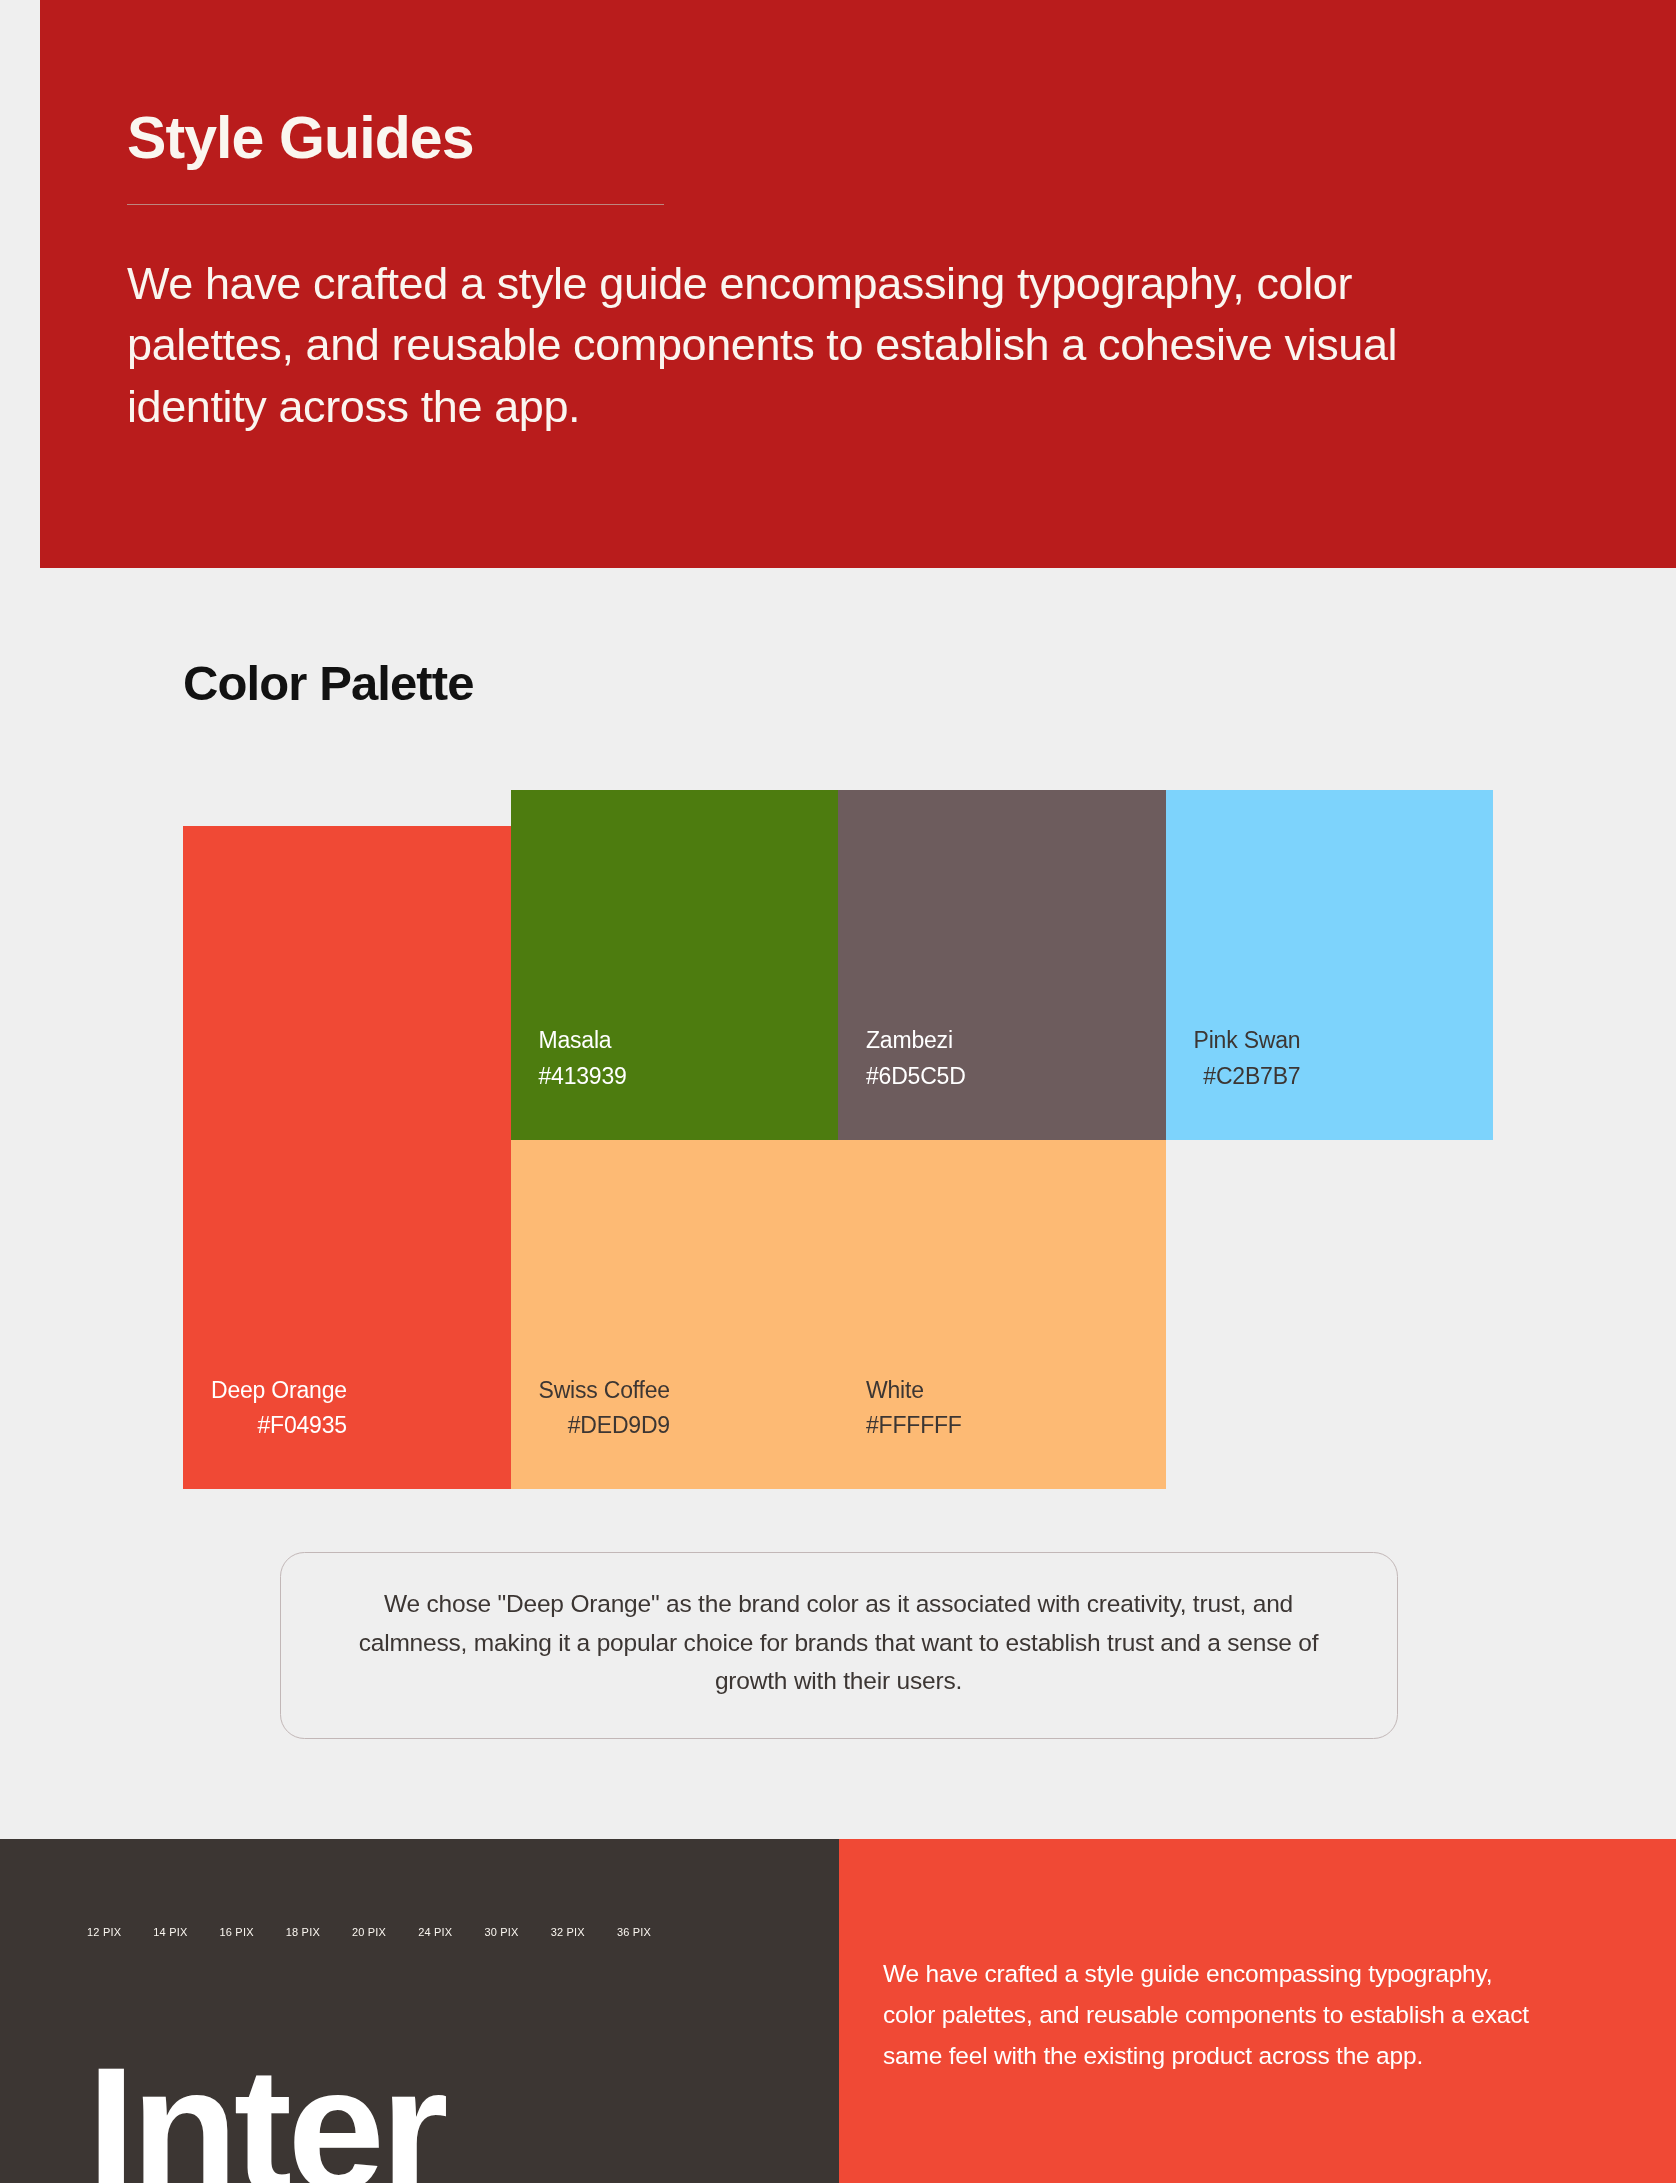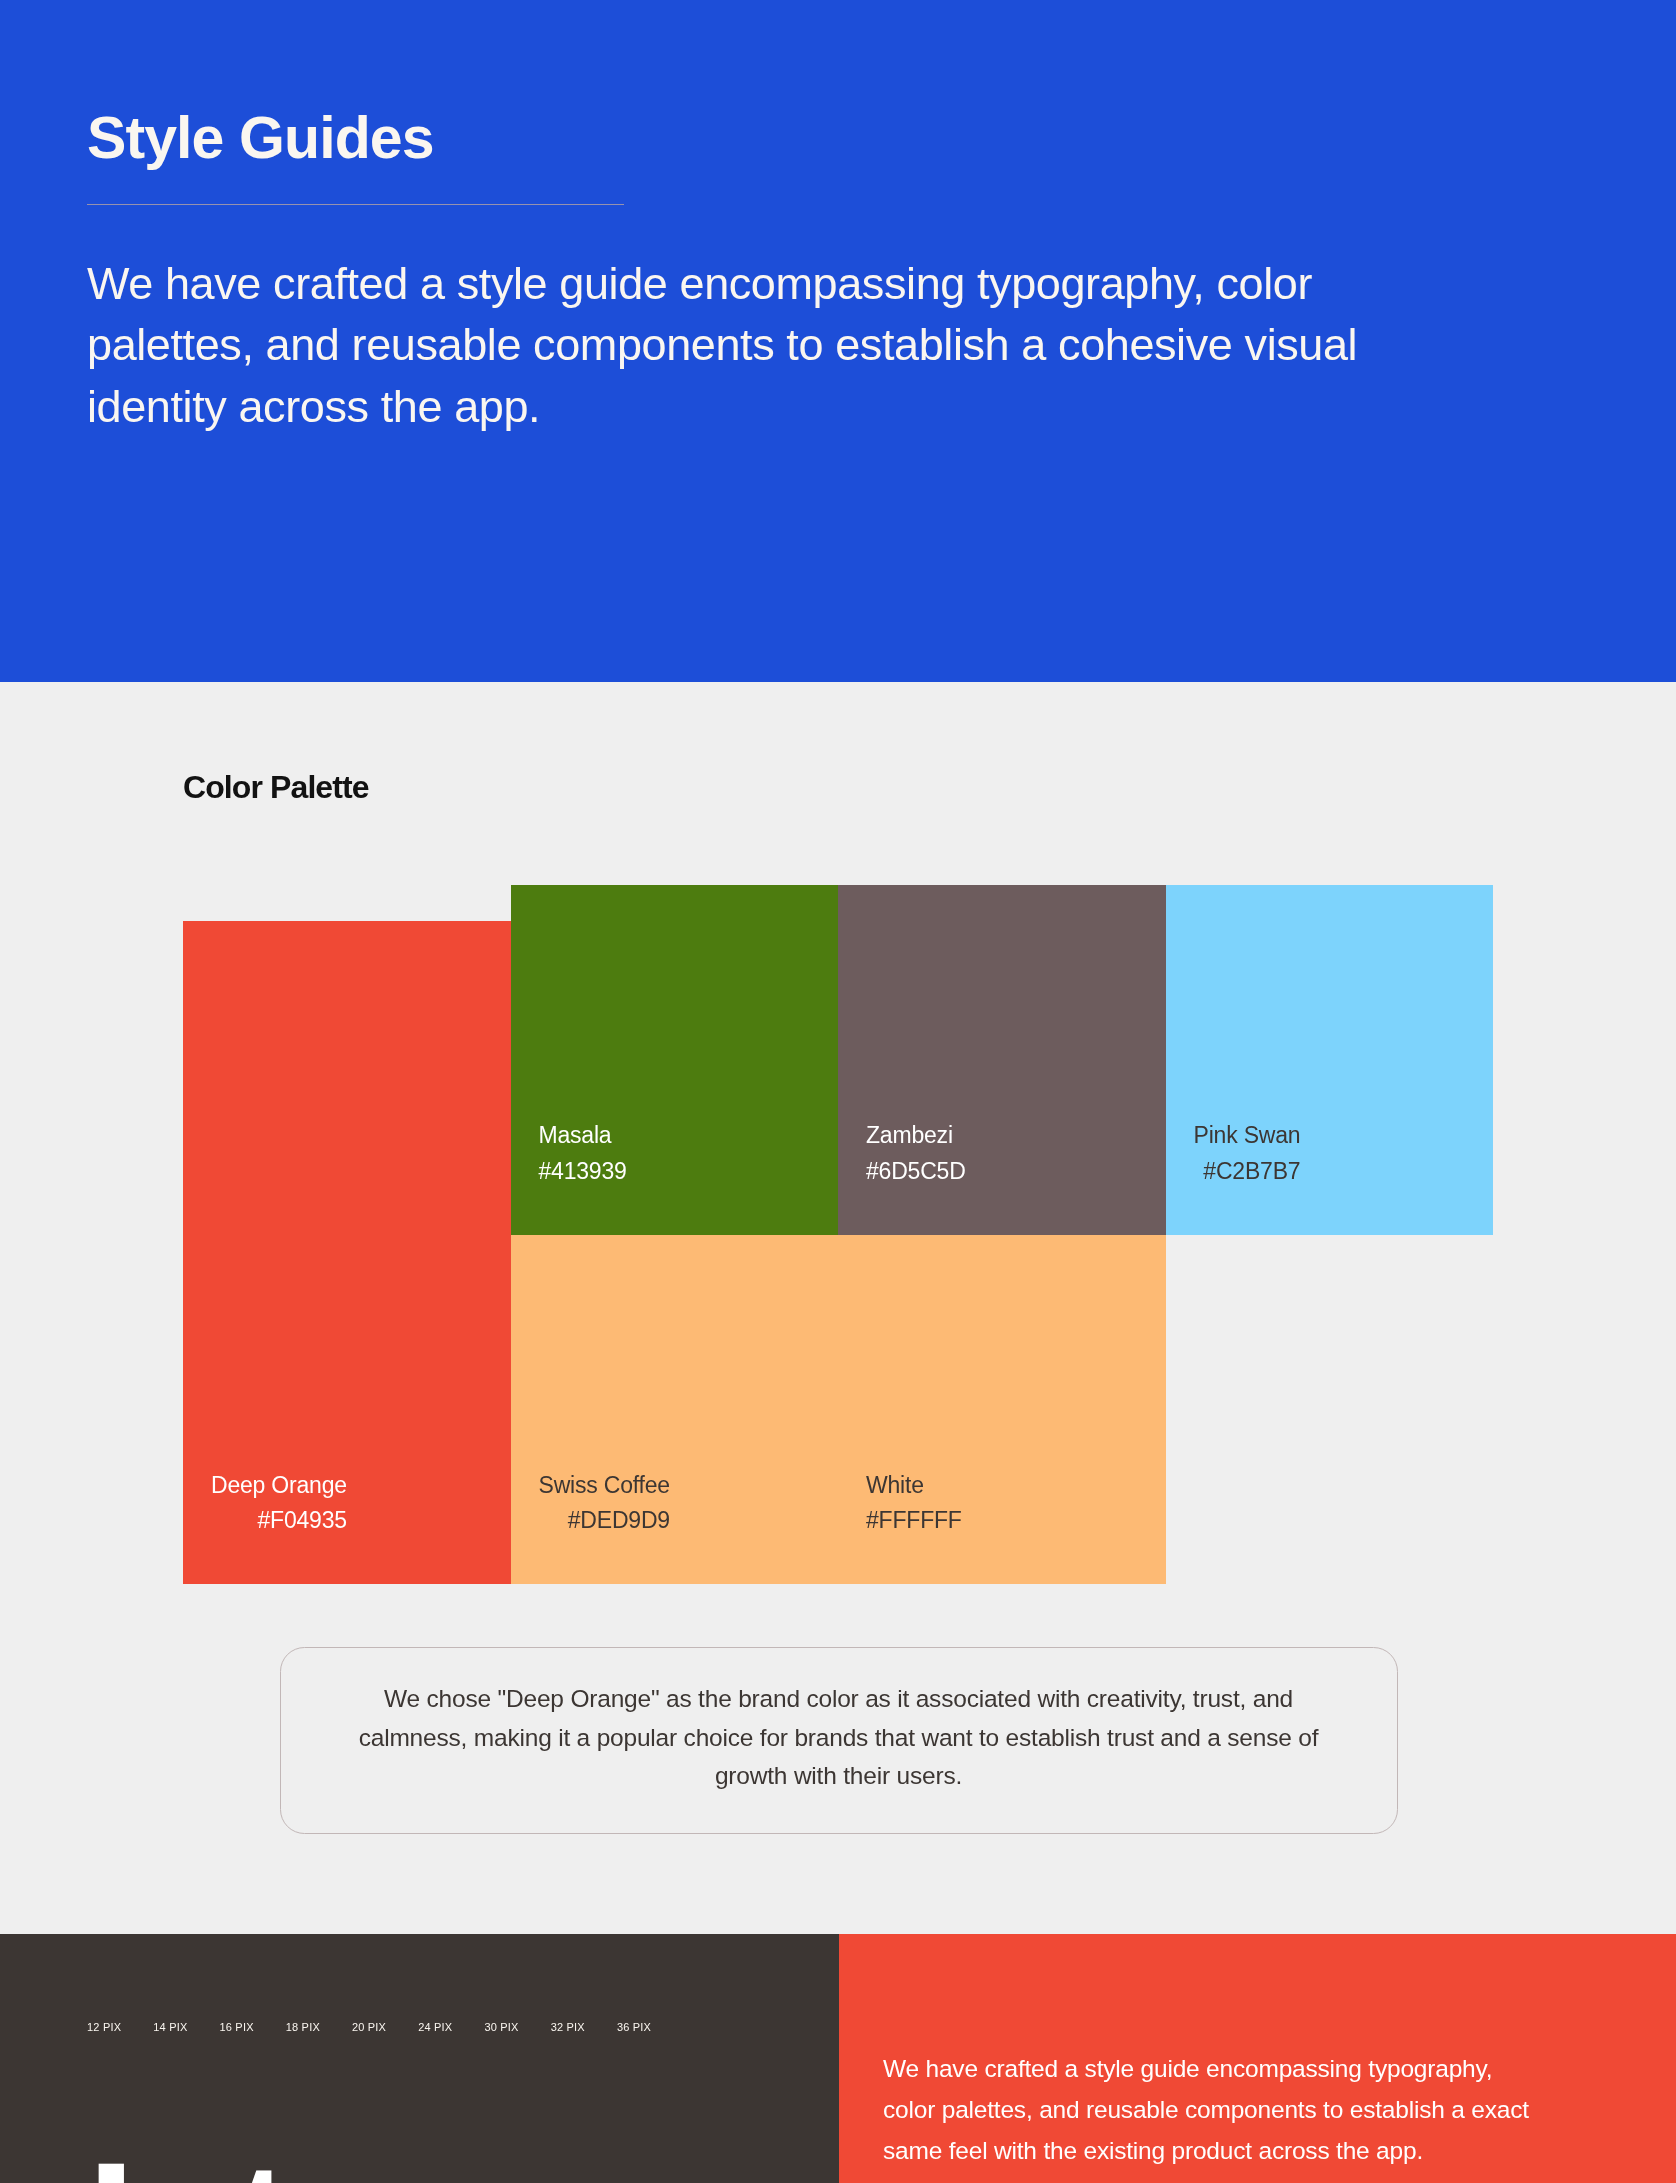--- a/index.html
+++ b/index.html
@@ -7,23 +7,24 @@
   body {
     font-family:"Liberation Sans", sans-serif;
     background:#EFEFEF;
     width:1677px;
     height:2698px;
     overflow:hidden;
   }
 
   
   .header-band {
-    background:#1d4ed8;
-    height:682px;
+    background:#b91c1c;
+    height:568px;
     padding:109px 0 0 87px;
+    margin-left:40px;
   }
   .page-title {
     font-size:59px;
     font-weight:bold;
     color:#FAF6F0;
     letter-spacing:-0.9px;
     line-height:1;
   }
   .title-rule {
     width:537px;
@@ -41,21 +42,21 @@
     font-weight:400;
     letter-spacing:-0.4px;
   }
 
   
   .palette-section {
     background:#EFEFEF;
     padding:87px 0 0 0;
   }
   .section-title {
-    font-size:32px;
+    font-size:49px;
     font-weight:bold;
     color:#121212;
     margin-left:183px;
     letter-spacing:-0.9px;
   }
   .swatch-grid {
     margin:79px 0 0 183px;
     width:1310px;
     height:699px;
     display:grid;

